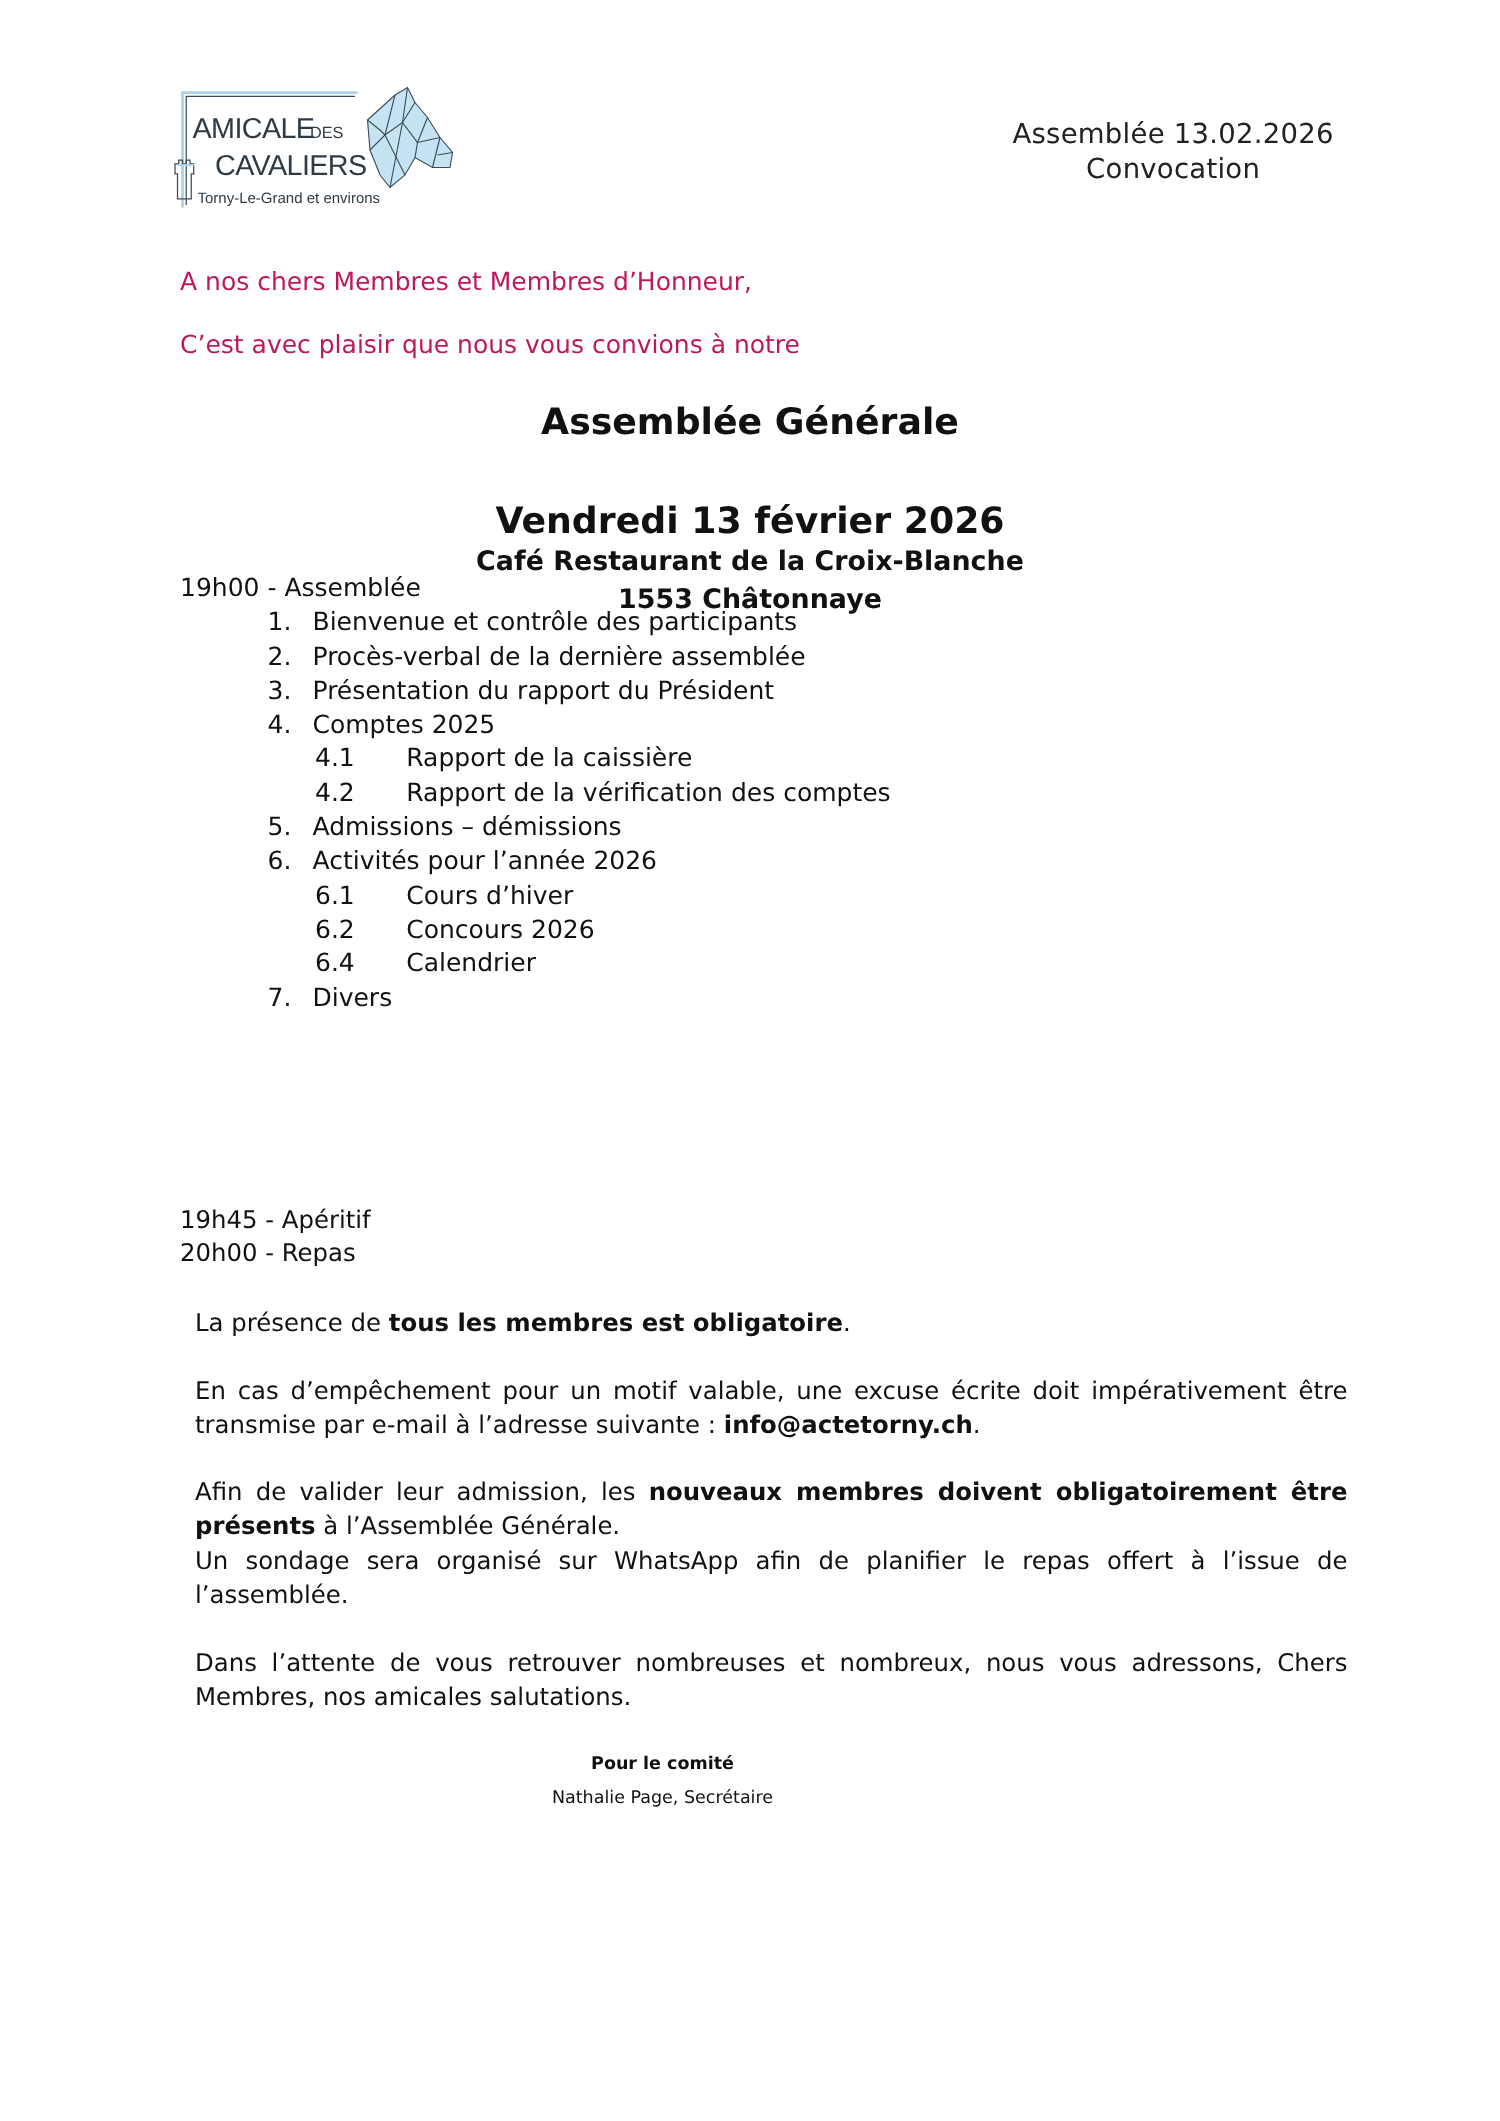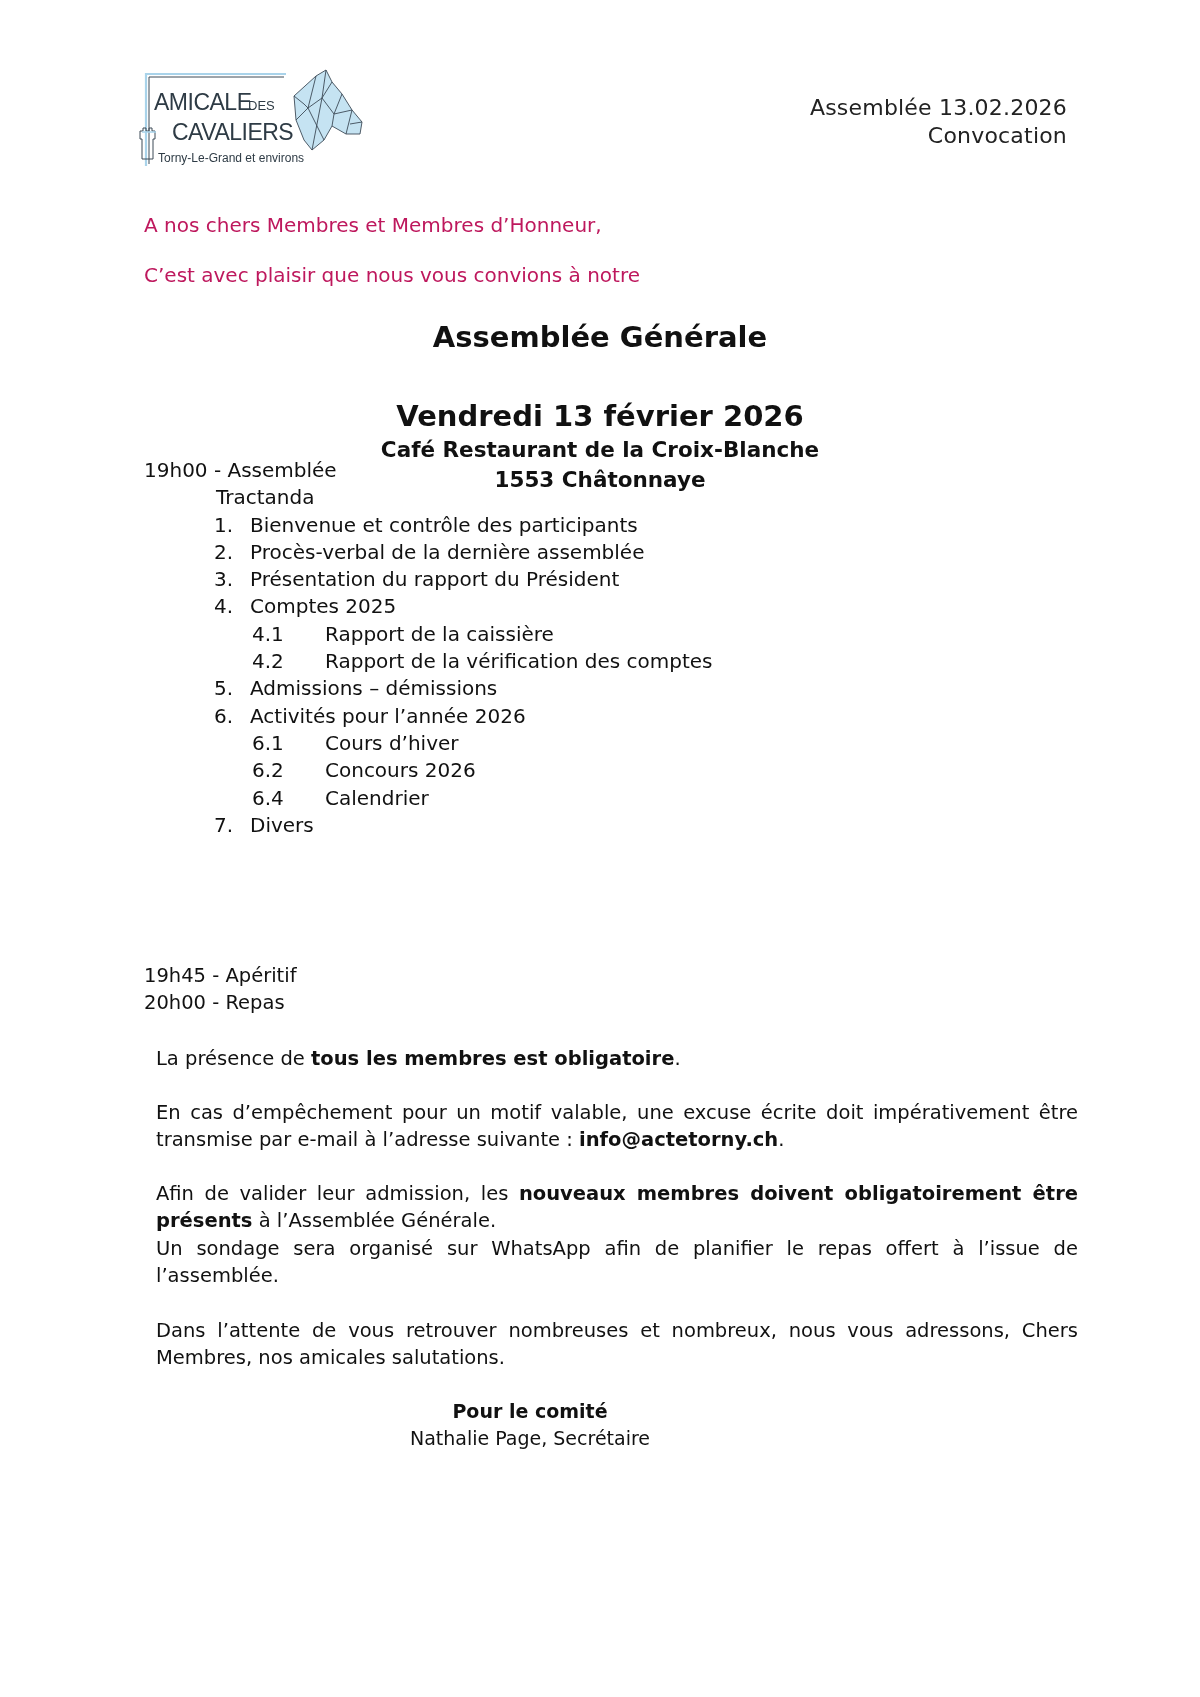--- a/index.html
+++ b/index.html
@@ -4,21 +4,21 @@
 <style>
   html, body { margin: 0; padding: 0; background: #ffffff; }
   body { width: 1200px; height: 1697px; position: relative; overflow: hidden;
          font-family: "DejaVu Sans", sans-serif; color: #111; }
   .page { position: absolute; left: 0; top: 0; width: 1200px; height: 1697px; }
 
   
   .logo { position: absolute; left: 136px; top: 68px; width: 232px; height: 102px; }
   .logo svg { width: 232px; height: 102px; display: block; }
 
-  .header-right { position: absolute; right: 133px; top: 94px; text-align: right;
+  .header-right { position: absolute; right: 133px; top: 94px; text-align: center;
                   font-size: 22px; line-height: 28px; color: #222; letter-spacing: 0.2px; }
 
   .body-text { position: absolute; left: 144px; width: 922px; font-size: 20px; line-height: 27.3px; color: #be185d; }
   .salutation { top: 212px; }
   .intro { top: 262px; }
 
   .title-block { position: absolute; left: 0; width: 1200px; top: 318px; text-align: center; font-weight: bold; }
   .title-1 { font-size: 29px; line-height: 38px; }
   .title-2 { font-size: 29px; line-height: 38px; margin-top: 41px; }
   .title-3 { font-size: 21.5px; line-height: 30px; }
@@ -34,21 +34,21 @@
 
   .times { position: absolute; left: 144px; top: 962px; font-size: 19.5px; line-height: 27.3px; }
 
   .para { position: absolute; left: 156px; width: 922px; font-size: 19.5px; line-height: 27.3px; text-align: justify; }
   .p-presence { top: 1045px; }
   .p-excuse { top: 1099px; }
   .p-admission { top: 1180px; }
   .p-closing { top: 1317px; }
   b { font-weight: bold; }
 
-  .signature { position: absolute; left: 0; width: 1060px; top: 1398px; text-align: center; font-size: 19px; line-height: 27.3px; }
+  .signature { position: absolute; left: 0; width: 1060px; top: 1398px; text-align: center; font-size: 14px; line-height: 27.3px; }
   .sig-title { font-weight: bold; }
 </style>
 </head>
 <body>
 
 <div class="page">
 
   <div class="logo">
     <svg viewBox="0 0 232 102">
 
@@ -91,21 +91,20 @@
 
   <div class="title-block">
     <div class="title-1">Assemblée Générale</div>
     <div class="title-2">Vendredi 13 février 2026</div>
     <div class="title-3">Café Restaurant de la Croix-Blanche</div>
     <div class="title-4">1553 Châtonnaye</div>
   </div>
 
   <div class="schedule">
     <div class="sched-line">19h00 - Assemblée</div>
-    <div class="sched-line tractanda-label">Tractanda</div>
 
     <div class="sched-line item">
         <span class="num">1.</span>
         <span>Bienvenue et contrôle des participants</span>
       </div>
     <div class="sched-line item">
         <span class="num">2.</span>
         <span>Procès-verbal de la dernière assemblée</span>
       </div>
     <div class="sched-line item">

